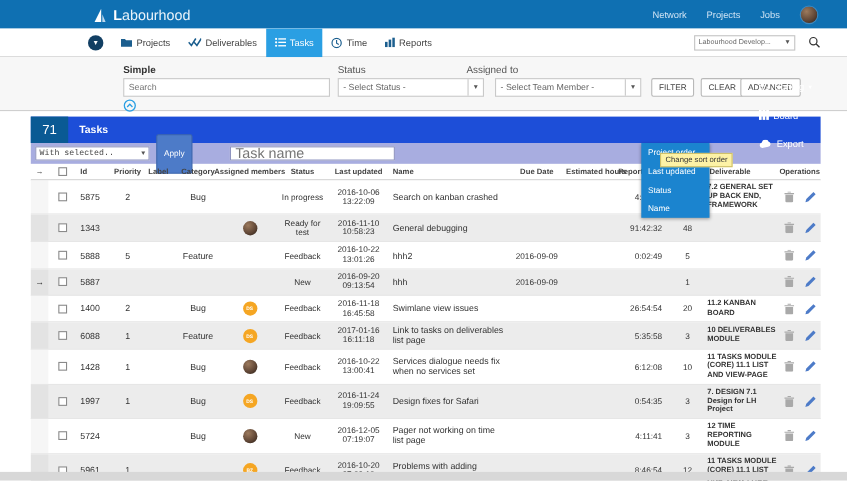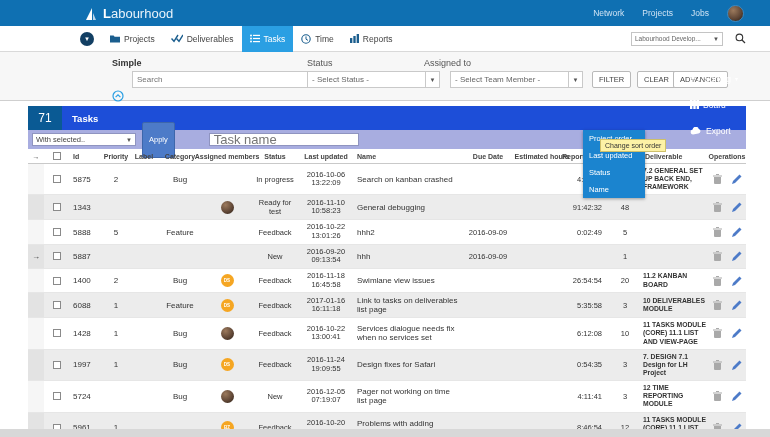--- a/index.html
+++ b/index.html
@@ -31,21 +31,21 @@
     font-size:6.5px; color:#666; display:flex; align-items:center; padding:0 3px; gap:3px; }
   .mini-select .txt { flex:1; overflow:hidden; white-space:nowrap; }
   .caret { font-size:6px; color:#555; }
 
   
   .filters { position:absolute; top:52px; left:0; width:770px; height:49px;
     background:#f7f7f7; border-bottom:1px solid #cfcfcf; }
   .flabel { position:absolute; top:6px; font-size:9px; color:#555; }
   .flabel.bold { font-weight:bold; color:#333; }
   .finput { position:absolute; top:19px; height:17px; border:1px solid #c9c9c9; background:#fff;
-    font-size:8px; color:#444; padding:0 4px; font-family:"Liberation Sans",sans-serif;margin-left:20px; }
+    font-size:8px; color:#444; padding:0 4px; font-family:"Liberation Sans",sans-serif; }
   .fselect { position:absolute; top:19px; height:17px; border:1px solid #c9c9c9; background:#fff;
     font-size:8px; color:#666; display:flex; align-items:center; cursor:pointer; }
   .fselect .txt { flex:1; padding:0 4px; white-space:nowrap; overflow:hidden; }
   .fselect .arr { width:14px; align-self:stretch; border-left:1px solid #c9c9c9;
     display:flex; align-items:center; justify-content:center; font-size:6px; color:#555; }
   .fbtn { position:absolute; top:19px; height:17px; border:1px solid #b9b9b9; background:#fff;
     font-size:7.5px; color:#444; display:flex; align-items:center; justify-content:center;
     cursor:pointer; border-radius:2px; padding:0 6px; }
   .collapse { position:absolute; left:112px; top:38px; cursor:pointer; }
 
@@ -54,21 +54,21 @@
   .toolbar { height:24px; background:#1d4ed8; display:flex; align-items:center; color:#fff; }
   .count-box { width:34px; height:24px; background:#0a5a94; display:flex; align-items:center;
     justify-content:center; font-size:12px; color:#fff; }
   .tb-title { margin-left:10px; font-weight:bold; font-size:9.5px; }
   .tb-right { margin-left:auto; display:flex; align-items:flex-start; gap:16px; padding-right:8px;flex-direction:column; }
   .tb-item { display:flex; align-items:center; gap:4px; font-size:8.5px; cursor:pointer; }
   .gear { font-size:11px; line-height:1; cursor:pointer; }
 
   .bulkbar { height:19px; background:#a8ade0; display:flex; align-items:center; gap:6px; padding:0 4px; }
   .bulk-select { width:104px; height:13px; background:#fff; border:1px solid #8f94c0;
-    font-size:7.5px; color:#444; display:flex; align-items:center; padding:0 3px; }
+    font-size:7.5px; color:#444; display:flex; align-items:center; padding:0 3px;font-family:Liberation Mono, monospace; }
   .bulk-select .txt { flex:1; }
   .apply-btn { height:13px; background:#4d7bc8; color:#fff; border:1px solid #3d66ab;
     font-size:7.5px; padding:17px 6px; display:flex; align-items:center; border-radius:2px; cursor:pointer; }
   .task-input { width:150px; height:13px; border:1px solid #8f94c0; font-size:13px;
     padding:0 4px; color:#444; margin-left:28px; font-family:"Liberation Sans",sans-serif; }
 
   
   .grid { display:grid;
     grid-template-columns:16px 26px 32px 28px 28px 44px 50px 46px 56px 106px 56px 52px 40px 34px 66px 38px; }
   .thead { background:#fff; border-bottom:1px solid #c9c9c9; }

